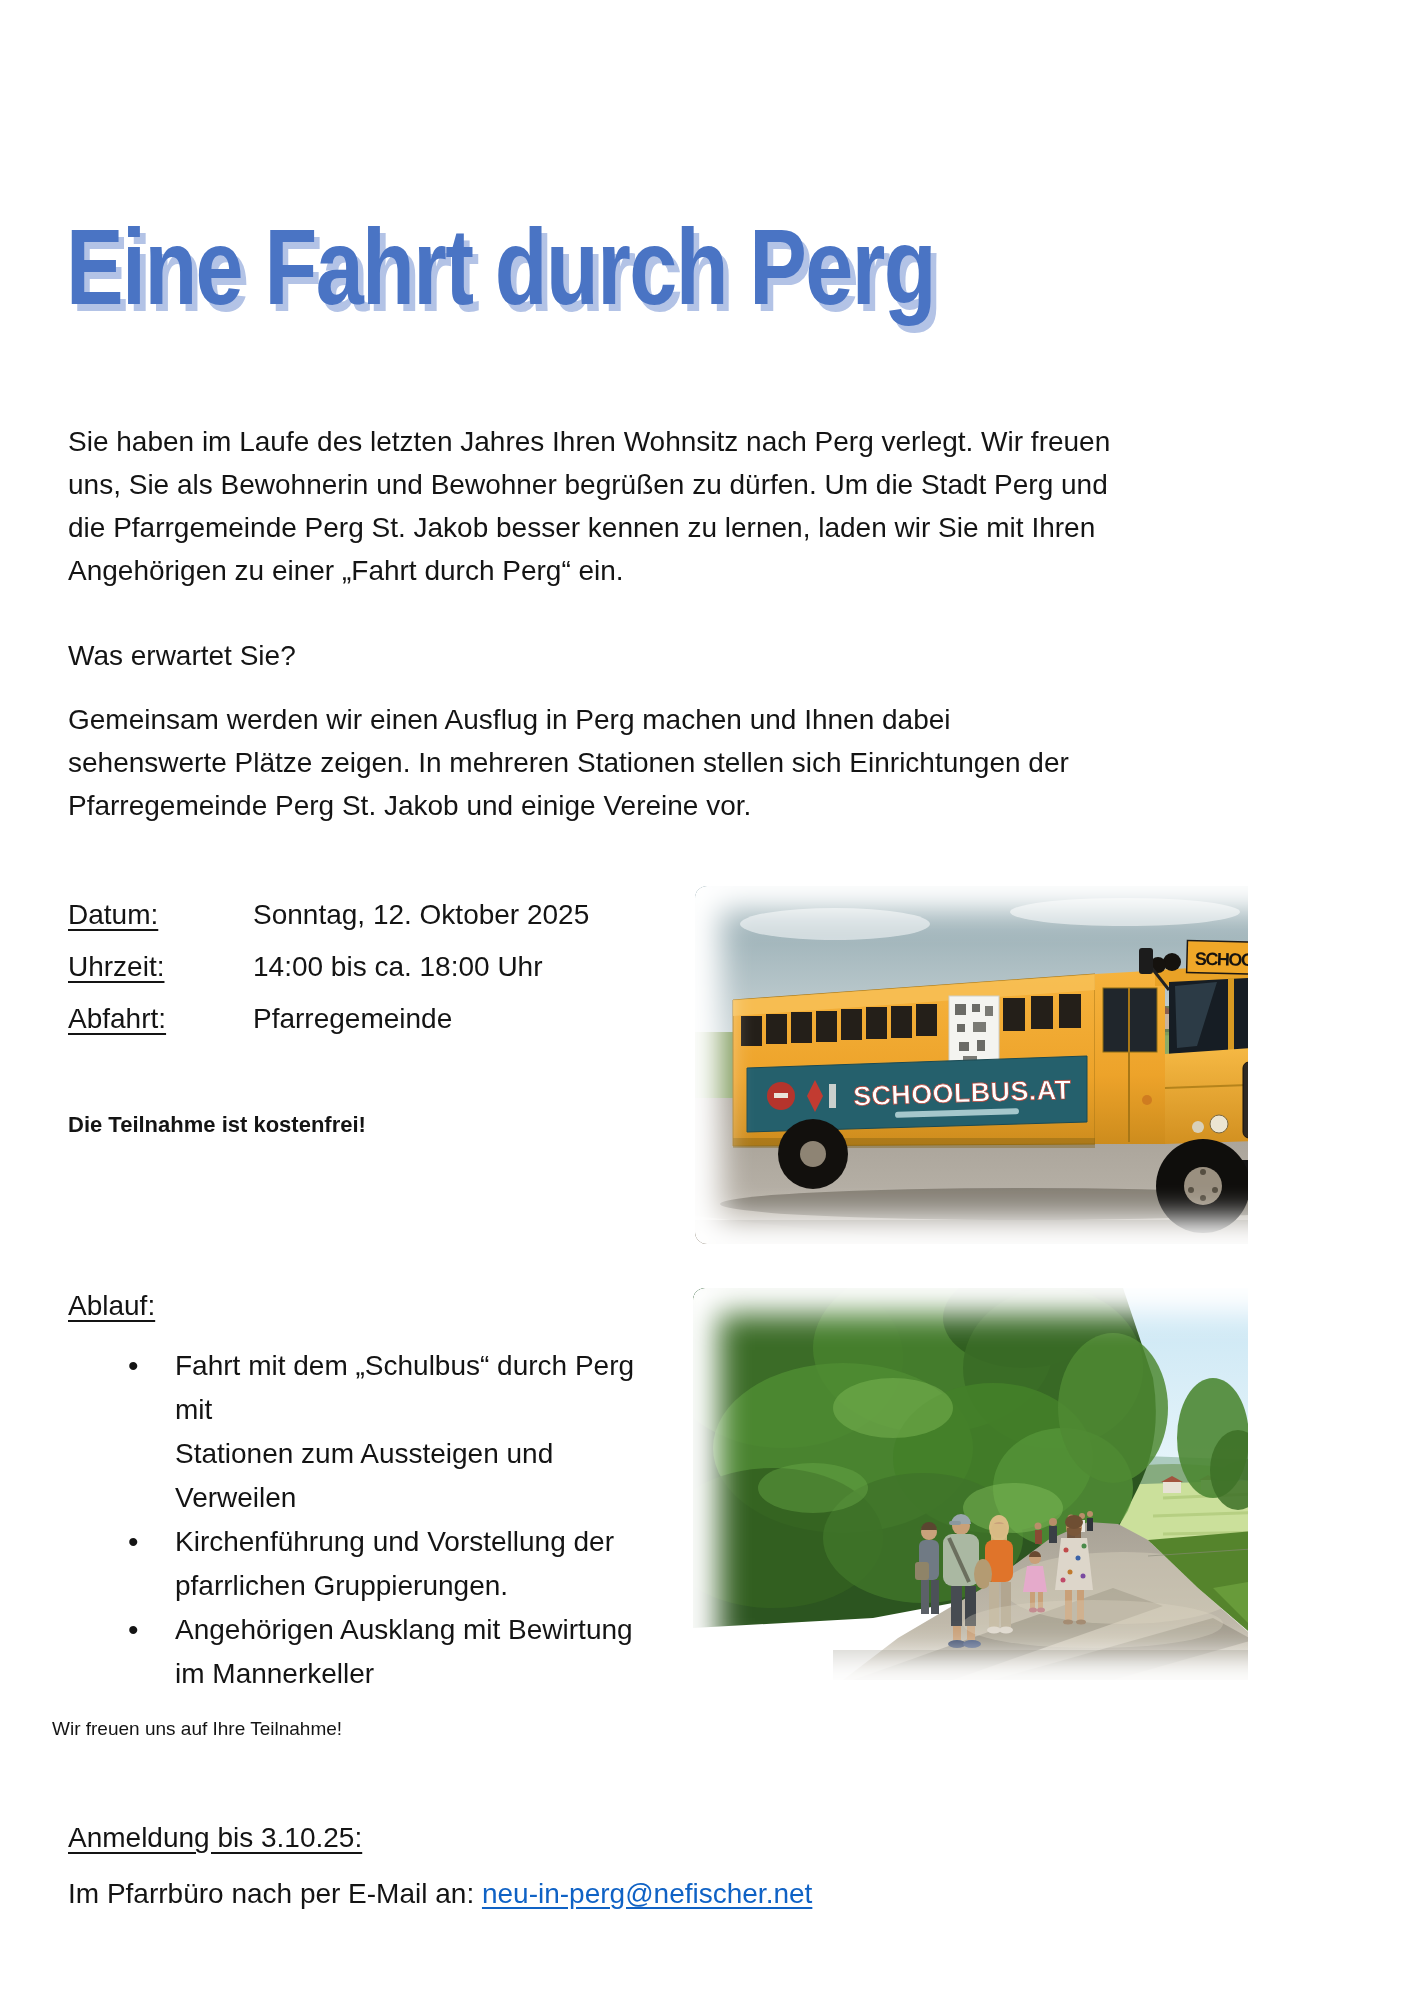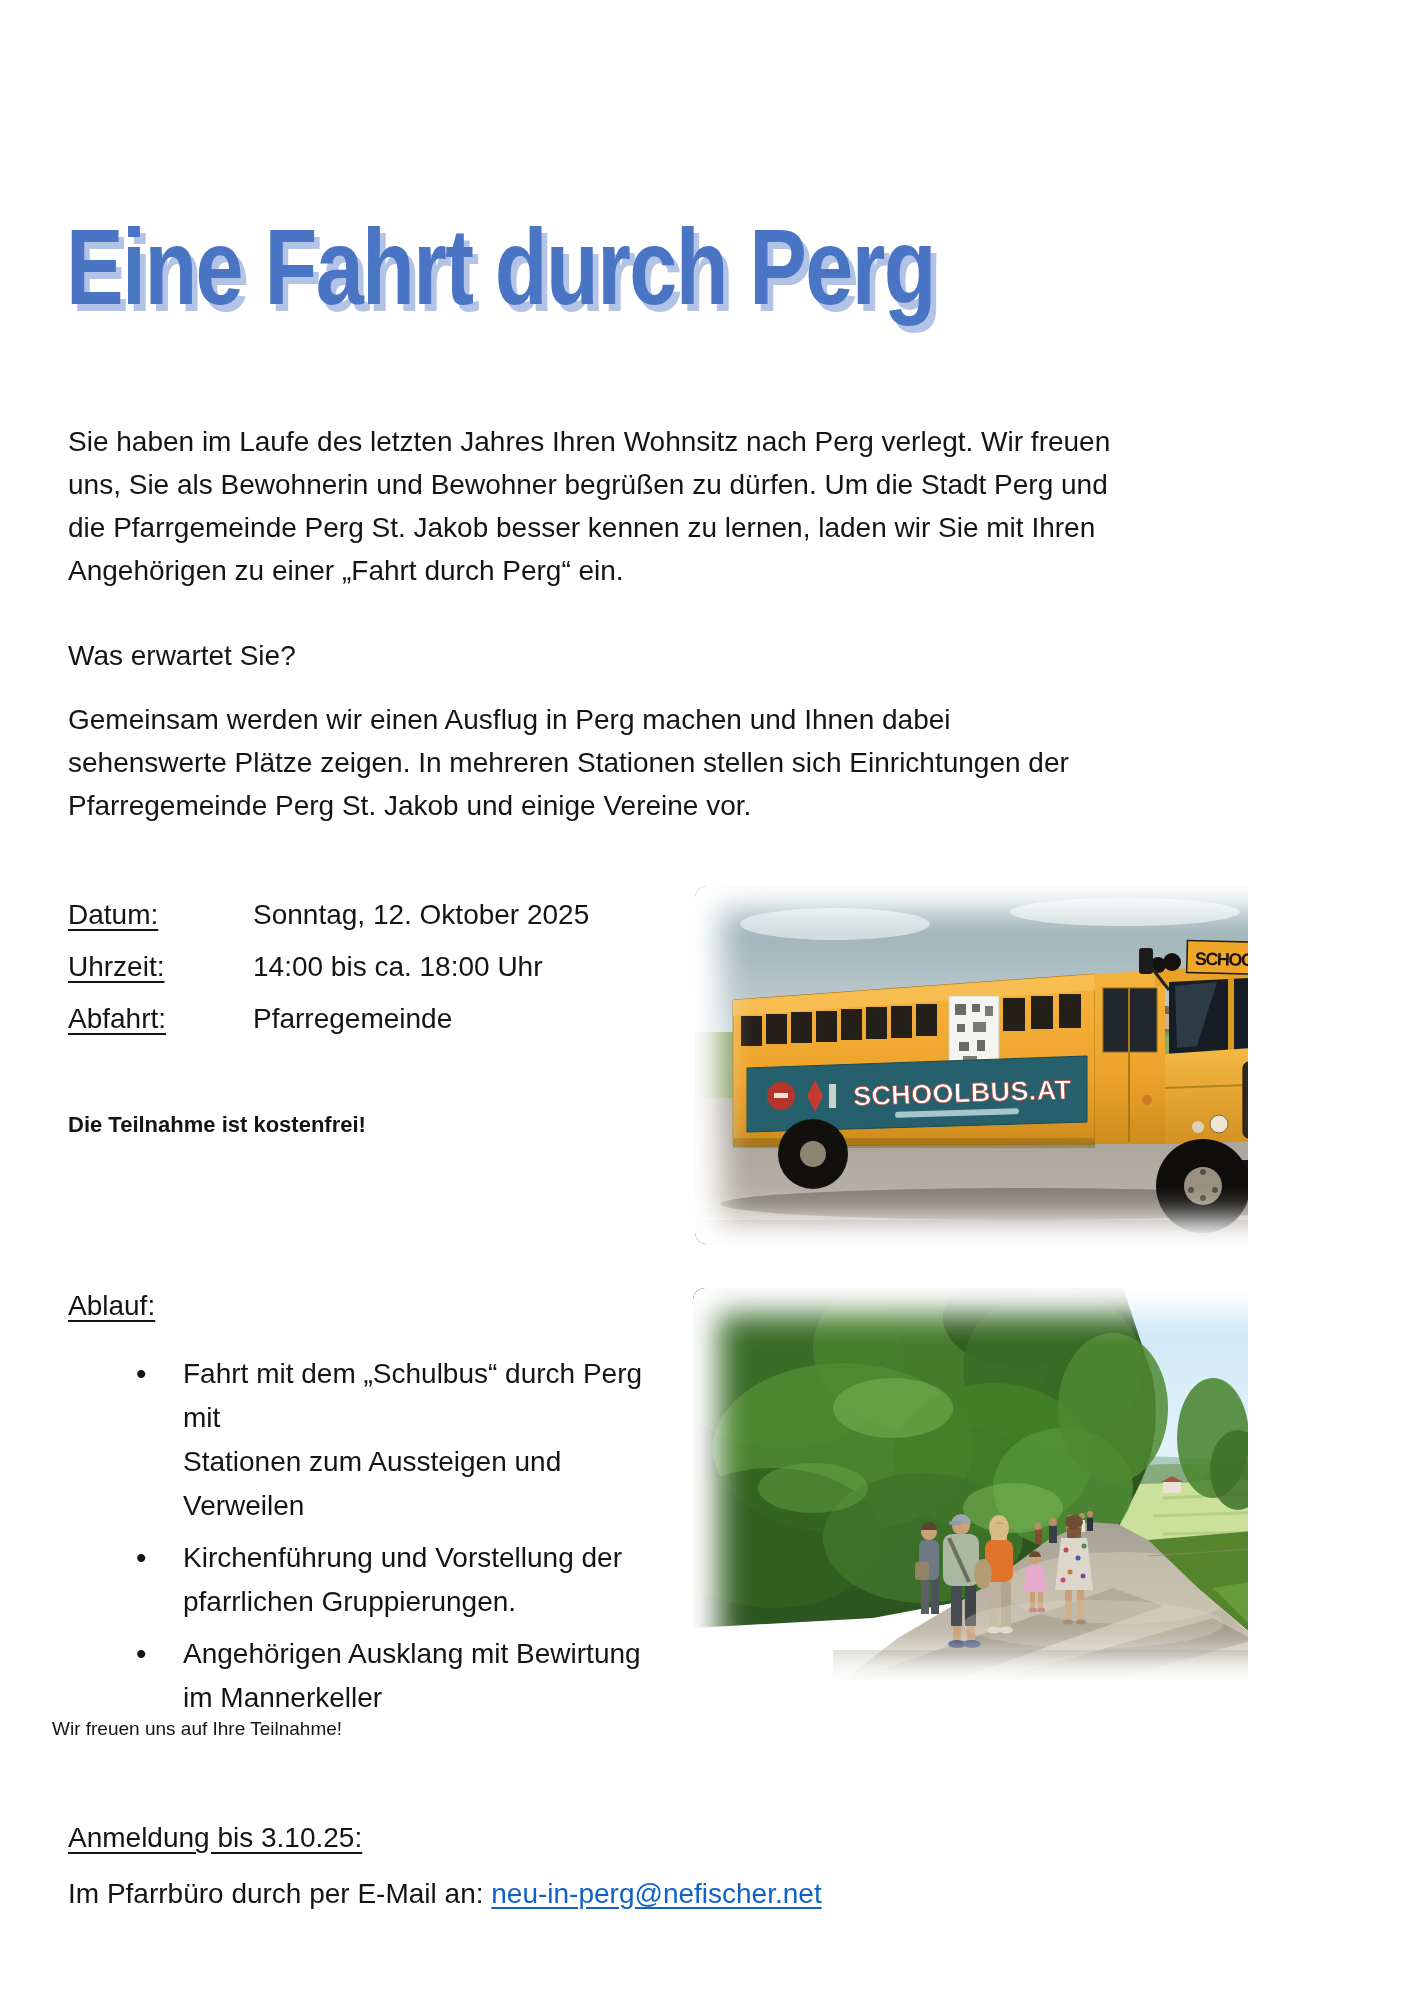--- a/index.html
+++ b/index.html
@@ -34,21 +34,21 @@
   
   .details{left:68px;top:898px;width:560px;}
   .detail-row{display:flex;height:52px;align-items:flex-start;font-size:28px;line-height:34px;}
   .detail-label{width:185px;text-decoration:underline;text-underline-offset:5px;}
   .detail-value{flex:1;}
   .free-note{left:68px;top:1112px;font-size:22px;font-weight:bold;}
   
   .schedule-heading{left:68px;top:1290px;font-size:28px;text-decoration:underline;text-underline-offset:5px;text-align:right;}
   .schedule-list{left:68px;top:1344px;width:600px;margin:0;padding:0;list-style:none;}
   .schedule-list li{
-    position:relative;padding-left:107px;margin:8px;
+    position:relative;padding-left:107px;margin:0;
     font-size:28px;line-height:44px;white-space:pre-line;
   }
   .schedule-list li::before{
     content:"•";position:absolute;left:60px;top:0;
     font-size:30px;line-height:44px;color:#141414;
   }
   .closing{left:52px;top:1718px;font-size:19px;}
   .deadline{left:68px;top:1822px;font-size:28px;text-decoration:underline;text-underline-offset:5px;}
   .contact-line{left:68px;top:1878px;font-size:28px;}
   .contact-line a{color:#0f62c5;text-decoration:underline;text-underline-offset:4px;cursor:pointer;}
@@ -362,16 +362,16 @@
       <ellipse cx="400" cy="336" rx="130" ry="24" fill="#e2dcc8" opacity="0.3"></ellipse>
     </svg>
     <div class="feather"></div>
   </div>
 
   <div class="abs closing">Wir freuen uns auf Ihre Teilnahme!</div>
 
   <div class="abs deadline">Anmeldung bis 3.10.25:</div>
 
   <div class="abs contact-line">
-    <span>Im Pfarrbüro durch per E-Mail an: </span><a href="#">neu-in-perg@nefischer.net</a>
+    <span>Im Pfarrbüro nach per E-Mail an: </span><a href="#">neu-in-perg@nefischer.net</a>
   </div>
 
 </div>
 
 </body></html>

